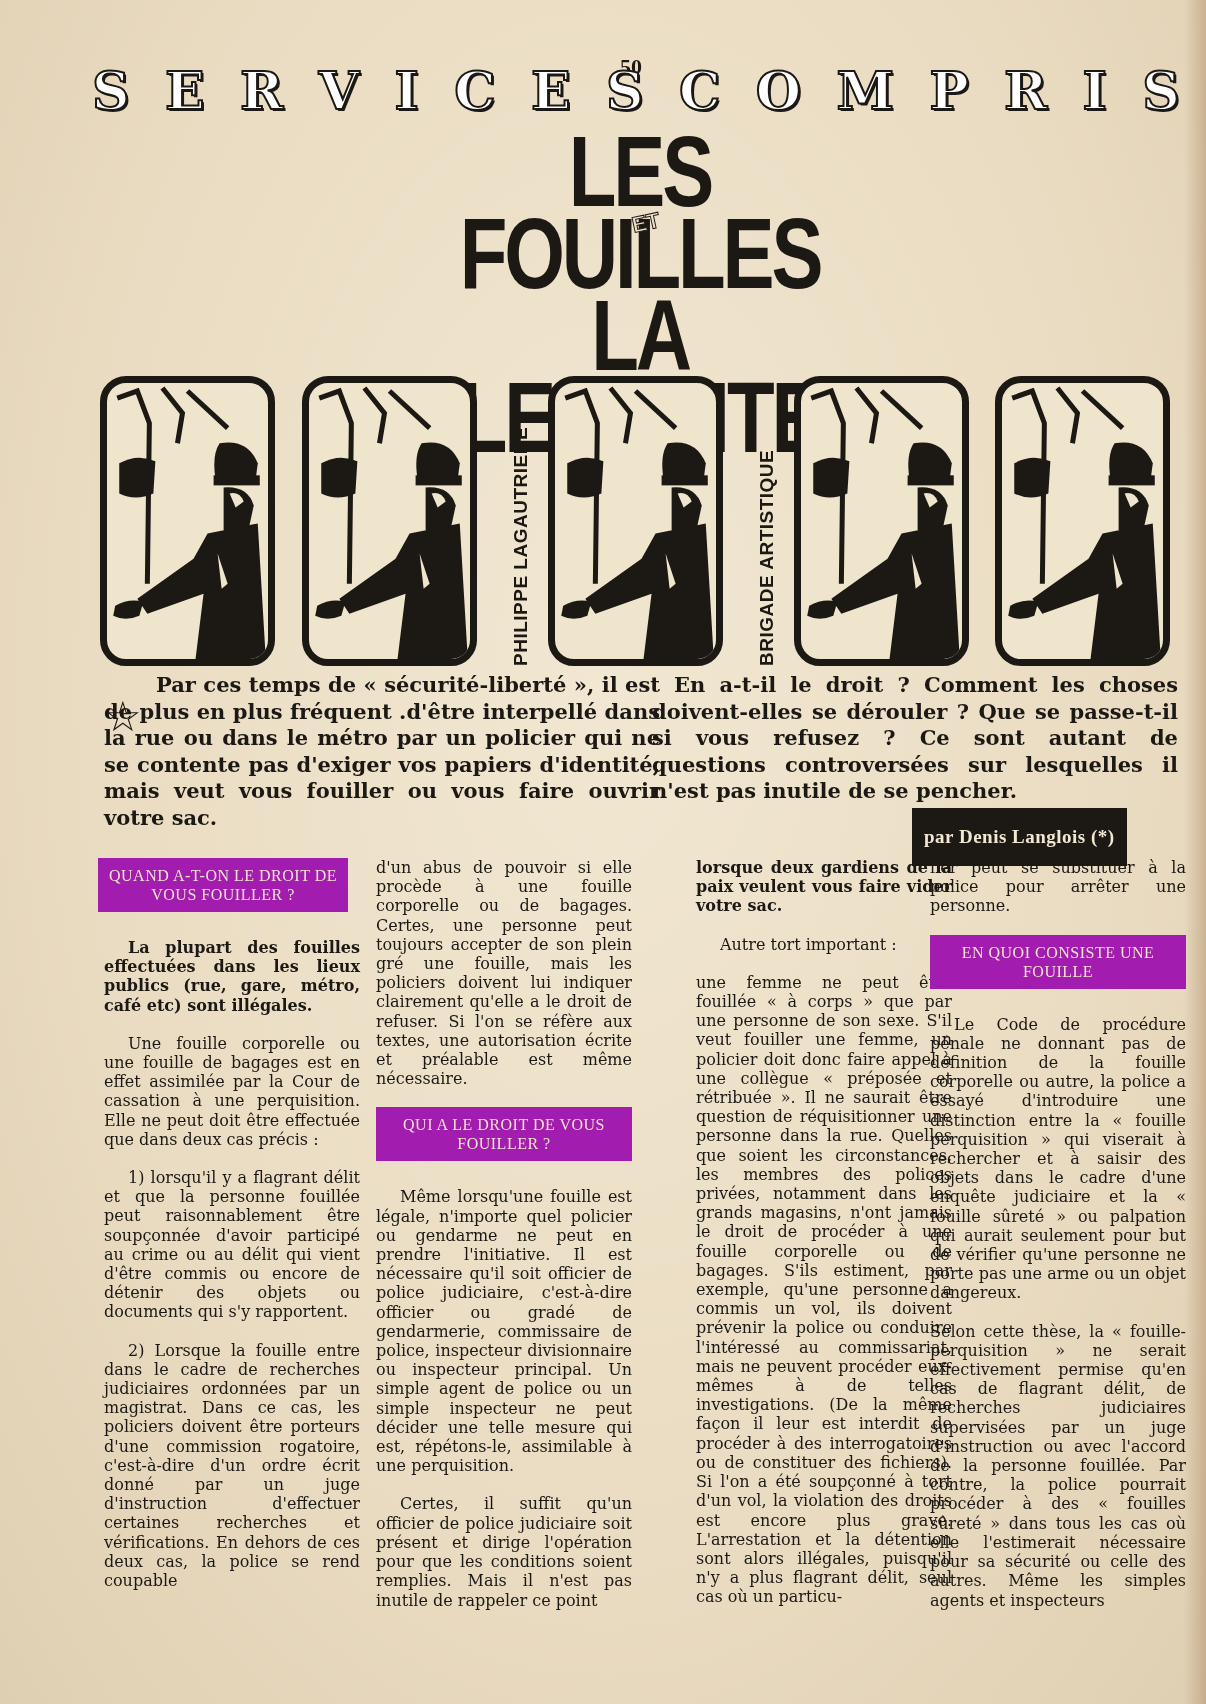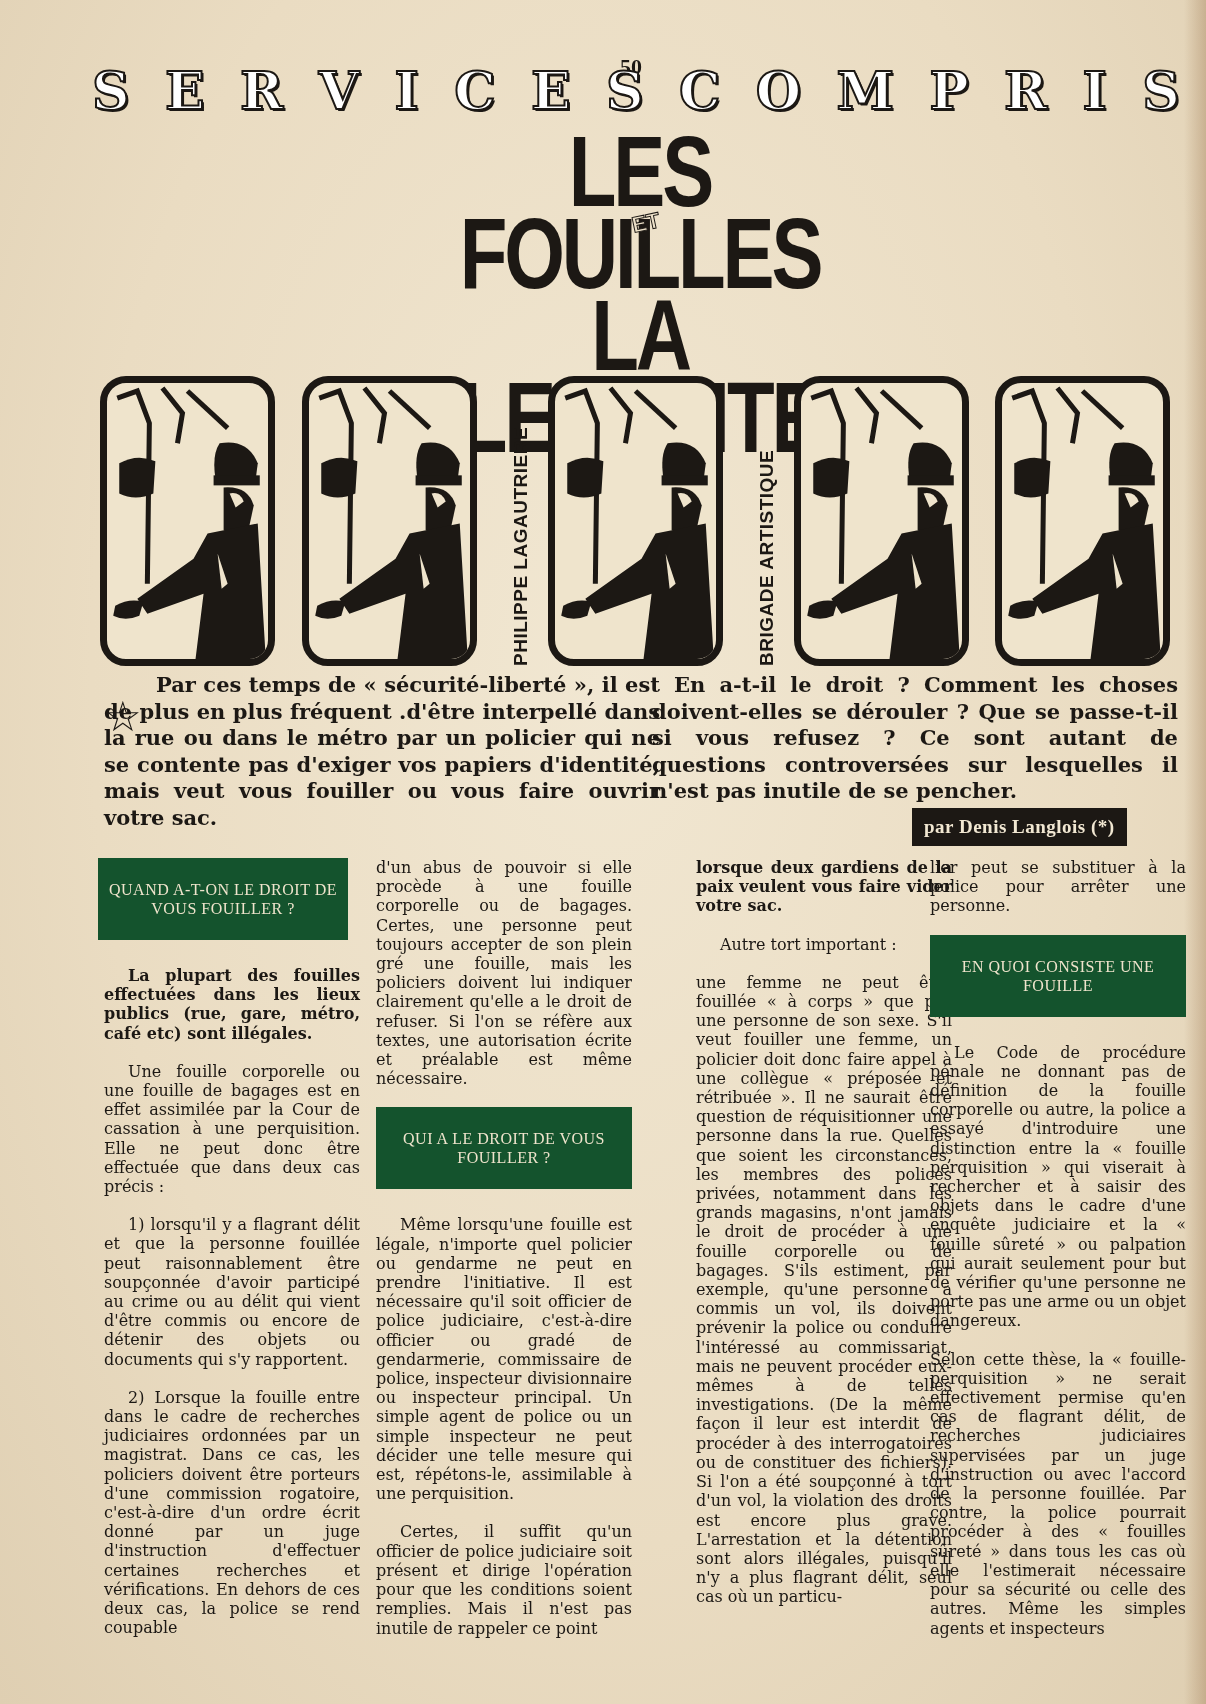--- a/index.html
+++ b/index.html
@@ -24,32 +24,32 @@
     color: #ece0c8; -webkit-text-stroke: 1px #1c1814; transform: rotate(-12deg); }
   .illus-row { position: absolute; top: 376px; left: 100px; width: 1080px; height: 290px; }
   .panel { position: absolute; top: 0; width: 175px; height: 290px; border: 7px solid #1c1814; border-radius: 26px; background: #efe4cc; overflow: hidden; box-sizing: border-box; }
   .panel svg { width: 100%; height: 100%; }
   .credit { position: absolute; top: 0; height: 290px; width: 26px; writing-mode: vertical-rl; transform: rotate(180deg);
     font: bold 19px "Liberation Sans", sans-serif; text-align: left; letter-spacing: 0.5px; }
   .lead { position: absolute; top: 672px; font: bold 21px/26.5px "DejaVu Serif", serif; text-align: justify; }
   .lead-left { left: 104px; width: 556px; text-indent: 52px; }
   .lead-right { left: 652px; width: 526px; text-indent: 22px; }
   .star { position: absolute; left: 104px; top: 696px; font-size: 42px; line-height: 42px; }
-  .byline { position: absolute; left: 912px; top: 808px; background: #1c1814; color: #f1e7d2; padding: 8px 12px;
+  .byline { position: absolute; left: 912px; top: 808px; background: #1c1814; color: #f1e7d2; padding: 18px 12px;
     font: bold 19px "Liberation Serif", serif; letter-spacing: 0.5px; }
   .col { position: absolute; top: 858px; width: 256px; font: 16px/19.2px "DejaVu Serif", serif; text-align: justify; }
   .col p { margin: 0 0 19px 0; text-indent: 24px; }
   .col p.ni { text-indent: 0; }
   .col b { font-weight: normal; }
   .col1 { left: 104px; }
   .col2 { left: 376px; }
   .col3 { left: 688px; margin-left: 8px; }
   .col4 { left: 930px; }
-  .head-box { background: #14532d; color: #efe4cc; text-align: center; font: 16px/19px "Liberation Serif", serif;
-    letter-spacing: 0.5px; padding: 22px 4px; margin: 0 0 26px 0; text-transform: uppercase; }
+  .head-box { background: #a21caf; color: #efe4cc; text-align: center; font: 16px/19px "Liberation Serif", serif;
+    letter-spacing: 0.5px; padding: 8px 4px; margin: 0 0 26px 0; text-transform: uppercase; }
   .col1 .head-box { margin-left: -6px; width: 242px; }
 </style>
 </head>
 <body>
 
 <div class="edge-right"></div>
 
 <div class="page-num">50</div>
 
 <div class="section-title">
@@ -177,21 +177,21 @@
 </div>
 
 <div class="star">☆</div>
 <div class="lead lead-left">Par ces temps de « sécurité-liberté », il est de plus en plus fréquent .d'être interpellé dans la rue ou dans le métro par un policier qui ne se contente pas d'exiger vos papiers d'identité, mais veut vous fouiller ou vous faire ouvrir votre sac.</div>
 <div class="lead lead-right">En a-t-il le droit ? Comment les choses doivent-elles se dérouler ? Que se passe-t-il si vous refusez ? Ce sont autant de questions controversées sur lesquelles il n'est pas inutile de se pencher.</div>
 <div class="byline">par Denis Langlois (*)</div>
 
 <div class="col col1">
   <div class="head-box">QUAND A-T-ON LE DROIT DE VOUS FOUILLER ?</div>
   <p style="font-weight:bold">La plupart des fouilles effectuées dans les lieux publics (rue, gare, métro, café etc) sont illégales.</p>
-  <p><span>Une fouille corporelle ou une fouille de bagages est en effet assimilée par la Cour de cassation à une </span><b>perquisition</b><span>. Elle ne peut donc être effectuée que dans deux cas précis :</span></p>
+  <p><span>Une fouille corporelle ou une fouille de bagages est en effet assimilée par la Cour de cassation à une </span><b>perquisition</b><span>. Elle ne peut doit être effectuée que dans deux cas précis :</span></p>
   <p><span>1) lorsqu'il y a </span><b>flagrant délit</b><span> et que la personne fouillée peut raisonnablement être soupçonnée d'avoir participé au crime ou au délit qui vient d'être commis ou encore de détenir des objets ou documents qui s'y rapportent.</span></p>
   <p><span>2) Lorsque la fouille entre dans le cadre de </span><b>recherches judiciaires</b><span> ordonnées par un magistrat. Dans ce cas, les policiers doivent être porteurs d'une </span><b>commission rogatoire</b><span>, c'est-à-dire d'un ordre écrit donné par un juge d'instruction d'effectuer certaines recherches et vérifications. En dehors de ces deux cas, la police se rend coupable</span></p>
 </div>
 
 <div class="col col2">
   <p class="ni" style="font-weight:normal">d'un abus de pouvoir si elle procède à une fouille corporelle ou de bagages. Certes, une personne peut toujours accepter de son plein gré une fouille, mais les policiers doivent lui indiquer clairement qu'elle a le droit de refuser. Si l'on se réfère aux textes, une autorisation écrite et préalable est même nécessaire.</p>
   <div class="head-box">QUI A LE DROIT DE VOUS FOUILLER ?</div>
   <p><span>Même lorsqu'une fouille est légale, n'importe quel policier ou gendarme ne peut en prendre l'initiative. Il est nécessaire qu'il soit </span><b>officier de police judiciaire</b><span>, c'est-à-dire officier ou gradé de gendarmerie, commissaire de police, inspecteur divisionnaire ou inspecteur principal. Un simple agent de police ou un simple inspecteur ne peut décider une telle mesure qui est, répétons-le, assimilable à une perquisition.</span></p>
   <p>Certes, il suffit qu'un officier de police judiciaire soit présent et dirige l'opération pour que les conditions soient remplies. Mais il n'est pas inutile de rappeler ce point</p>
 </div>

